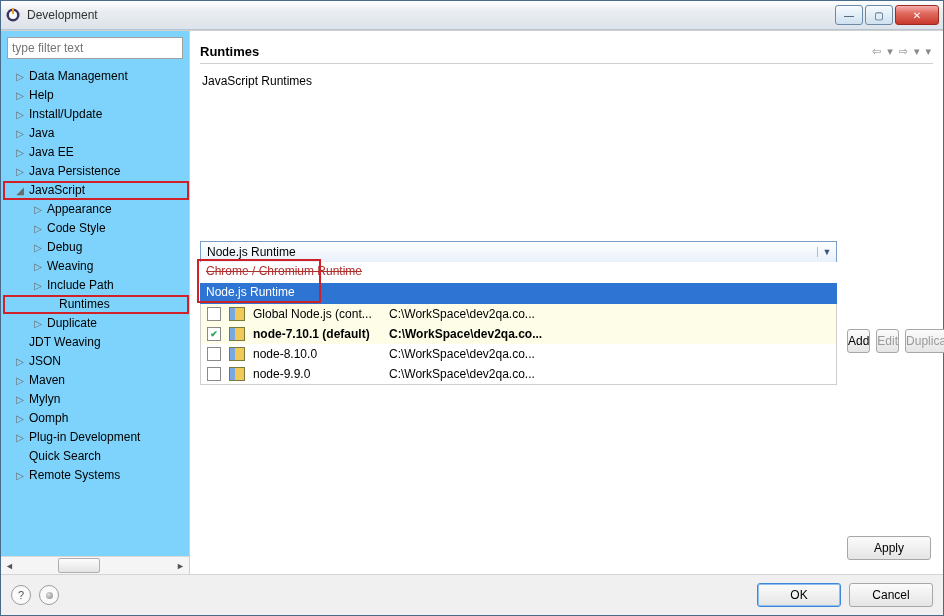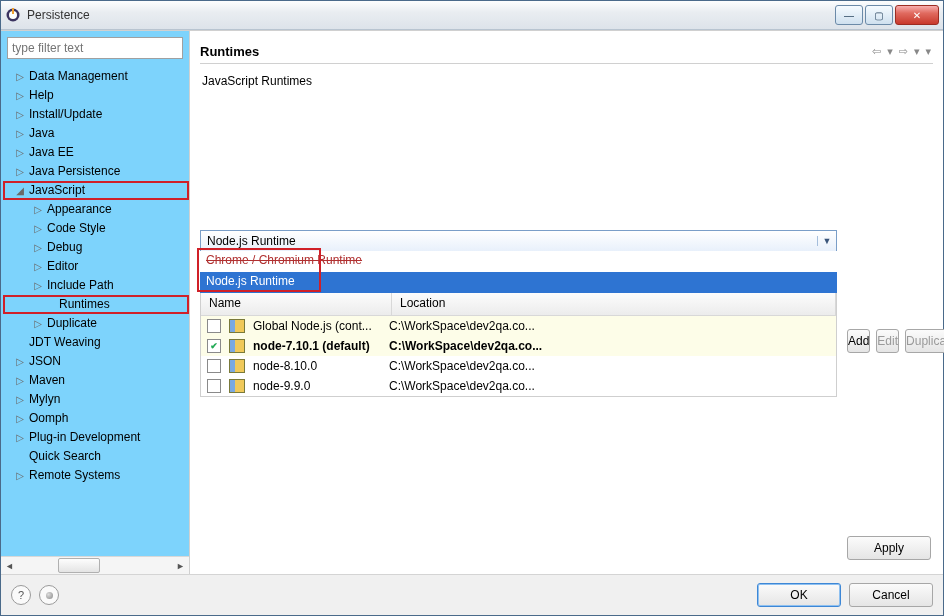--- a/index.html
+++ b/index.html
@@ -81,21 +81,21 @@
 <div class="window">
 
   <div class="titlebar">
     <span class="icon">
       <svg viewBox="0 0 16 16" width="16" height="16">
           <circle cx="8" cy="8" r="6.5" fill="#3b3360"></circle>
           <circle cx="8" cy="8" r="4" fill="#fff"></circle>
           <rect x="7" y="1" width="2" height="6" fill="#f0a030"></rect>
         </svg>
     </span>
-    <span class="title">Persistence</span>
+    <span class="title">Development</span>
     <span class="spacer"></span>
     <div class="winbtns">
       <div class="winbtn min">―</div>
       <div class="winbtn max">▢</div>
       <div class="winbtn close">✕</div>
     </div>
   </div>
 
   <div class="body">
 
@@ -139,21 +139,21 @@
         <div class="ti d2">
             <span class="tw">▷</span>
             <span class="lbl">Code Style</span>
           </div>
         <div class="ti d2">
             <span class="tw">▷</span>
             <span class="lbl">Debug</span>
           </div>
         <div class="ti d2">
             <span class="tw">▷</span>
-            <span class="lbl">Editor</span>
+            <span class="lbl">Weaving</span>
           </div>
         <div class="ti d2">
             <span class="tw">▷</span>
             <span class="lbl">Include Path</span>
           </div>
         <div class="ti d2 hl-red" style="padding-left:40px">
             <span class="tw"></span>
             <span class="lbl">Runtimes</span>
           </div>
         <div class="ti d2">
@@ -222,24 +222,20 @@
             <span class="ddv">Node.js Runtime</span>
             <span class="dda">▼</span>
           </div>
           <div class="ddlist">
             <div class="red-boxA"></div>
             <div class="ddopt"><span class="strike">Chrome / Chromium Runtime</span></div>
             <div class="ddopt sel"><span>Node.js Runtime</span></div>
           </div>
 
           <div class="tbl">
-            <div class="thead">
-              <div class="th name">Name</div>
-              <div class="th loc">Location</div>
-            </div>
             <div id="tbody">
                 <div class="trow hl">
                   <div class="td name">
                     <span class="cb"></span>
                     <span class="jsico"></span>
                     <span>Global Node.js (cont...</span>
                   </div>
                   <div class="td loc">C:\WorkSpace\dev2qa.co...</div>
                 </div>
                 <div class="trow bold hl">

